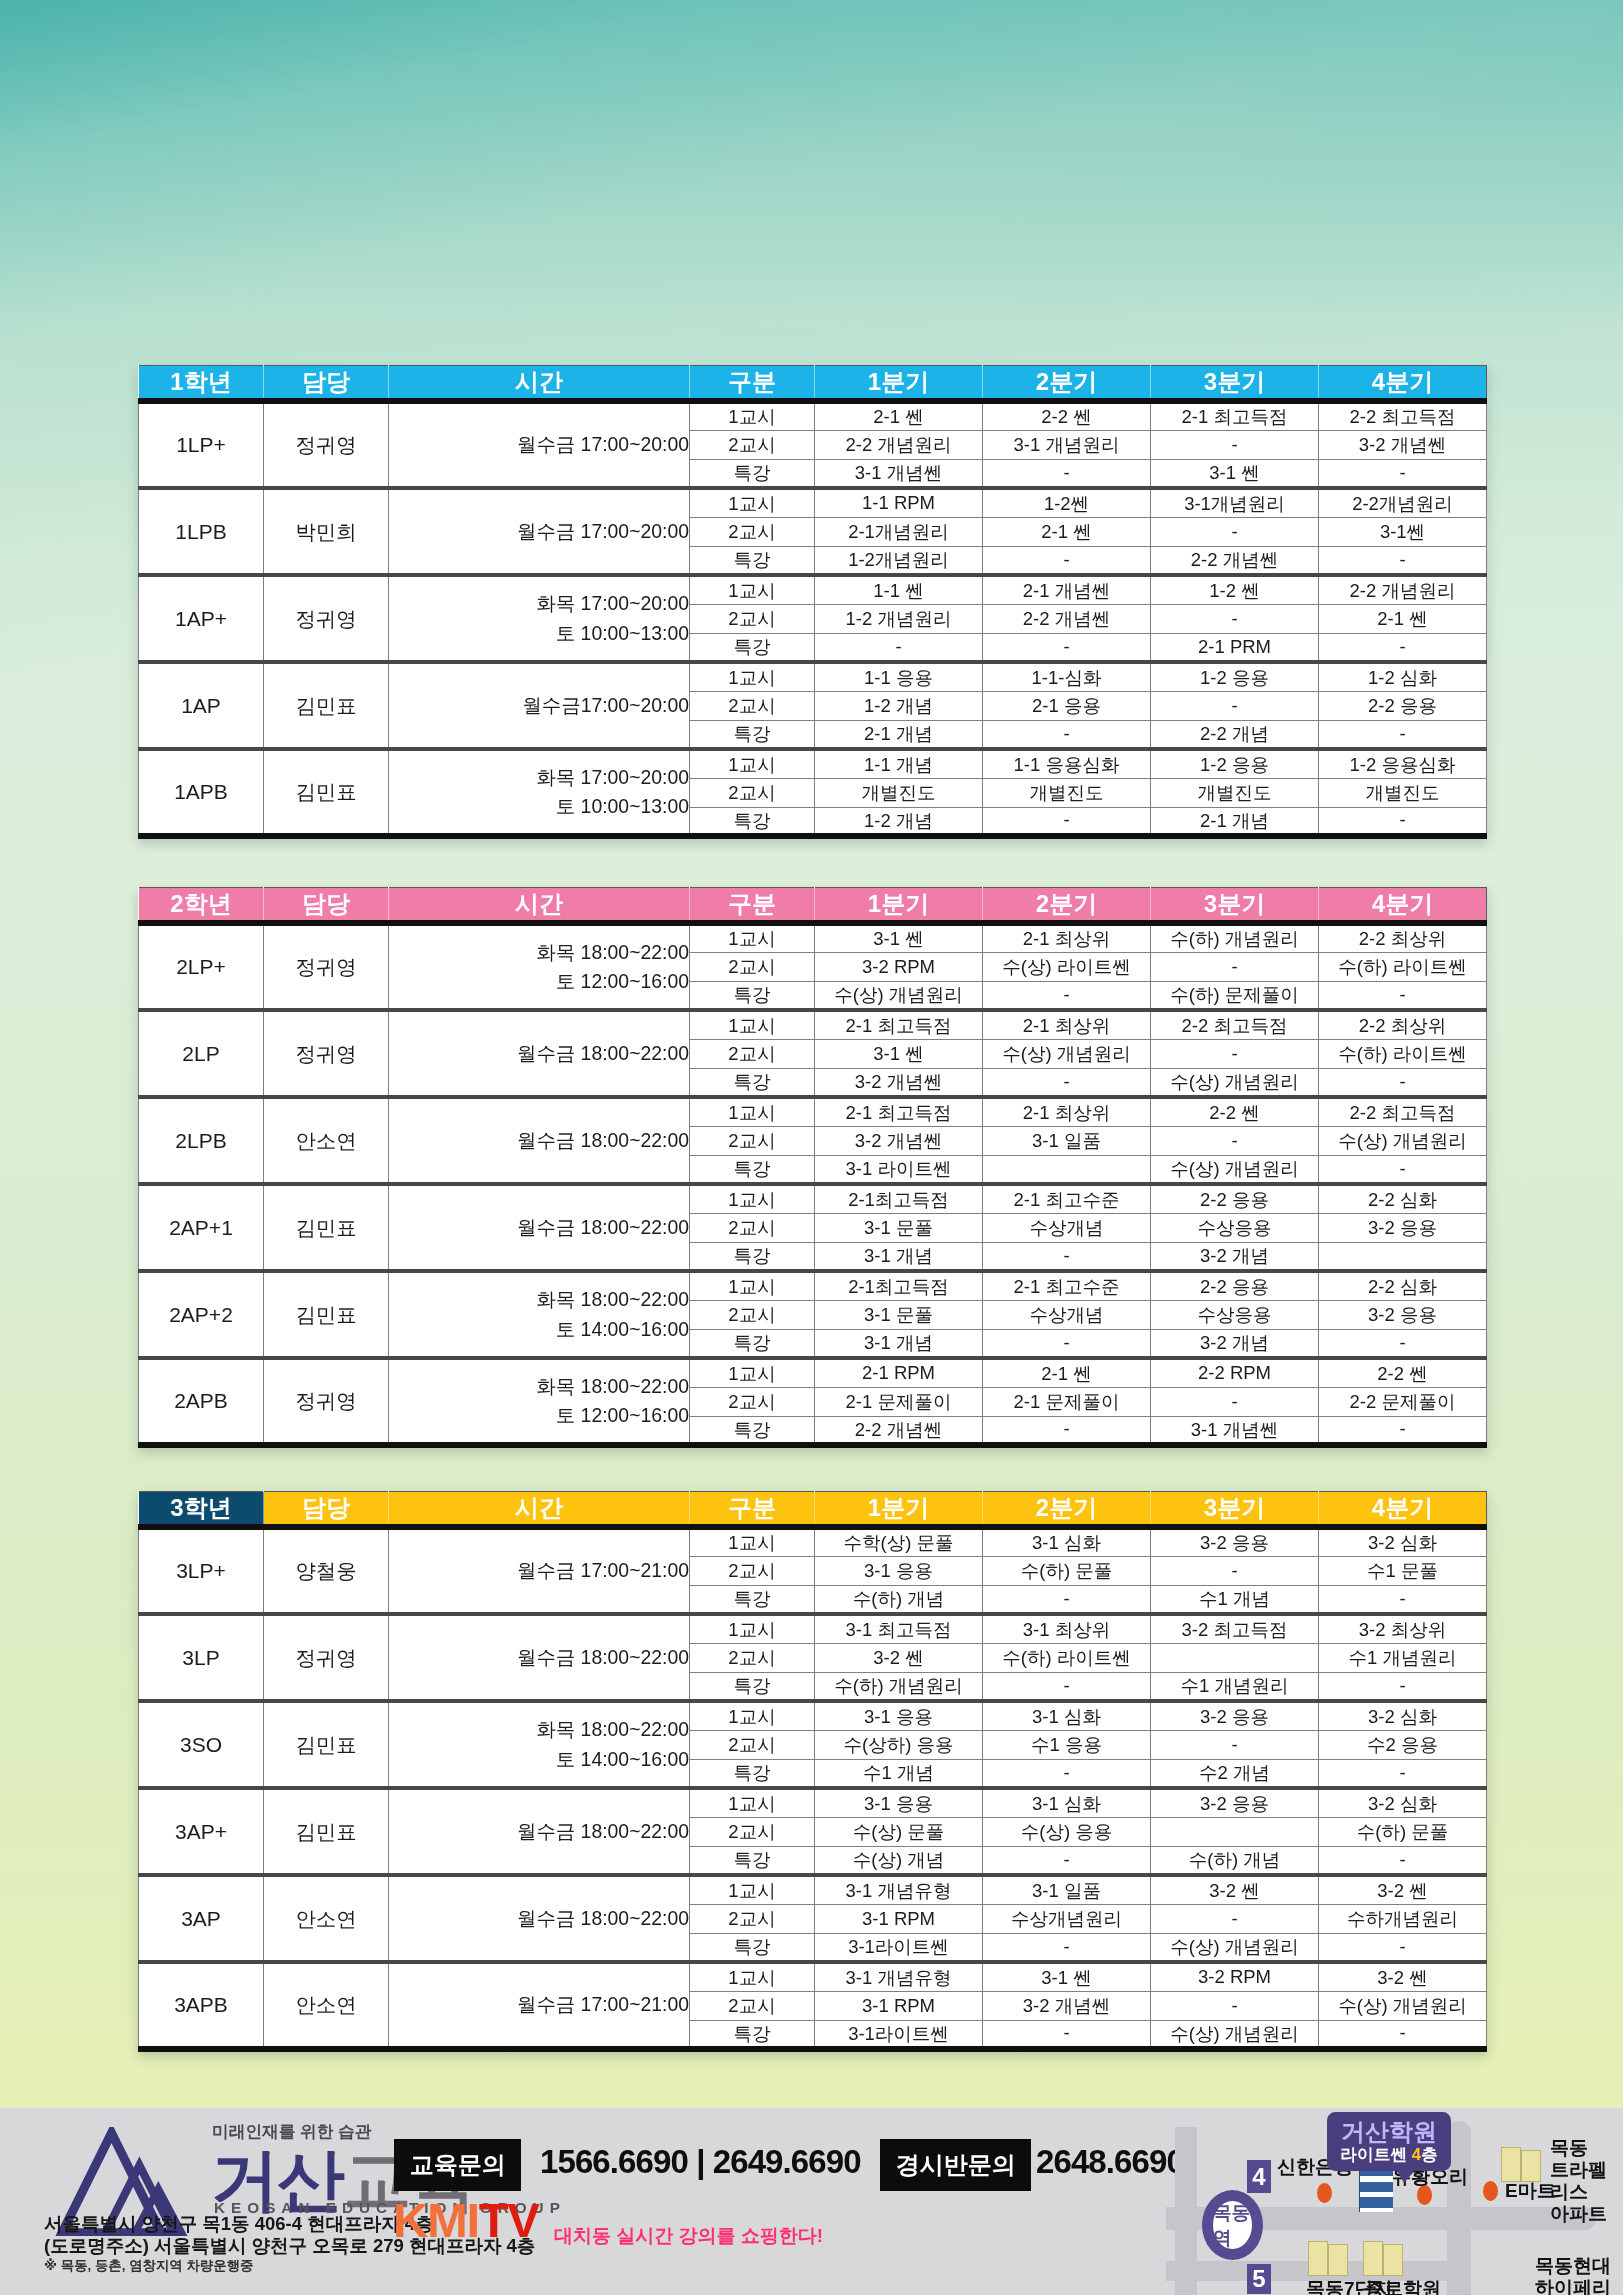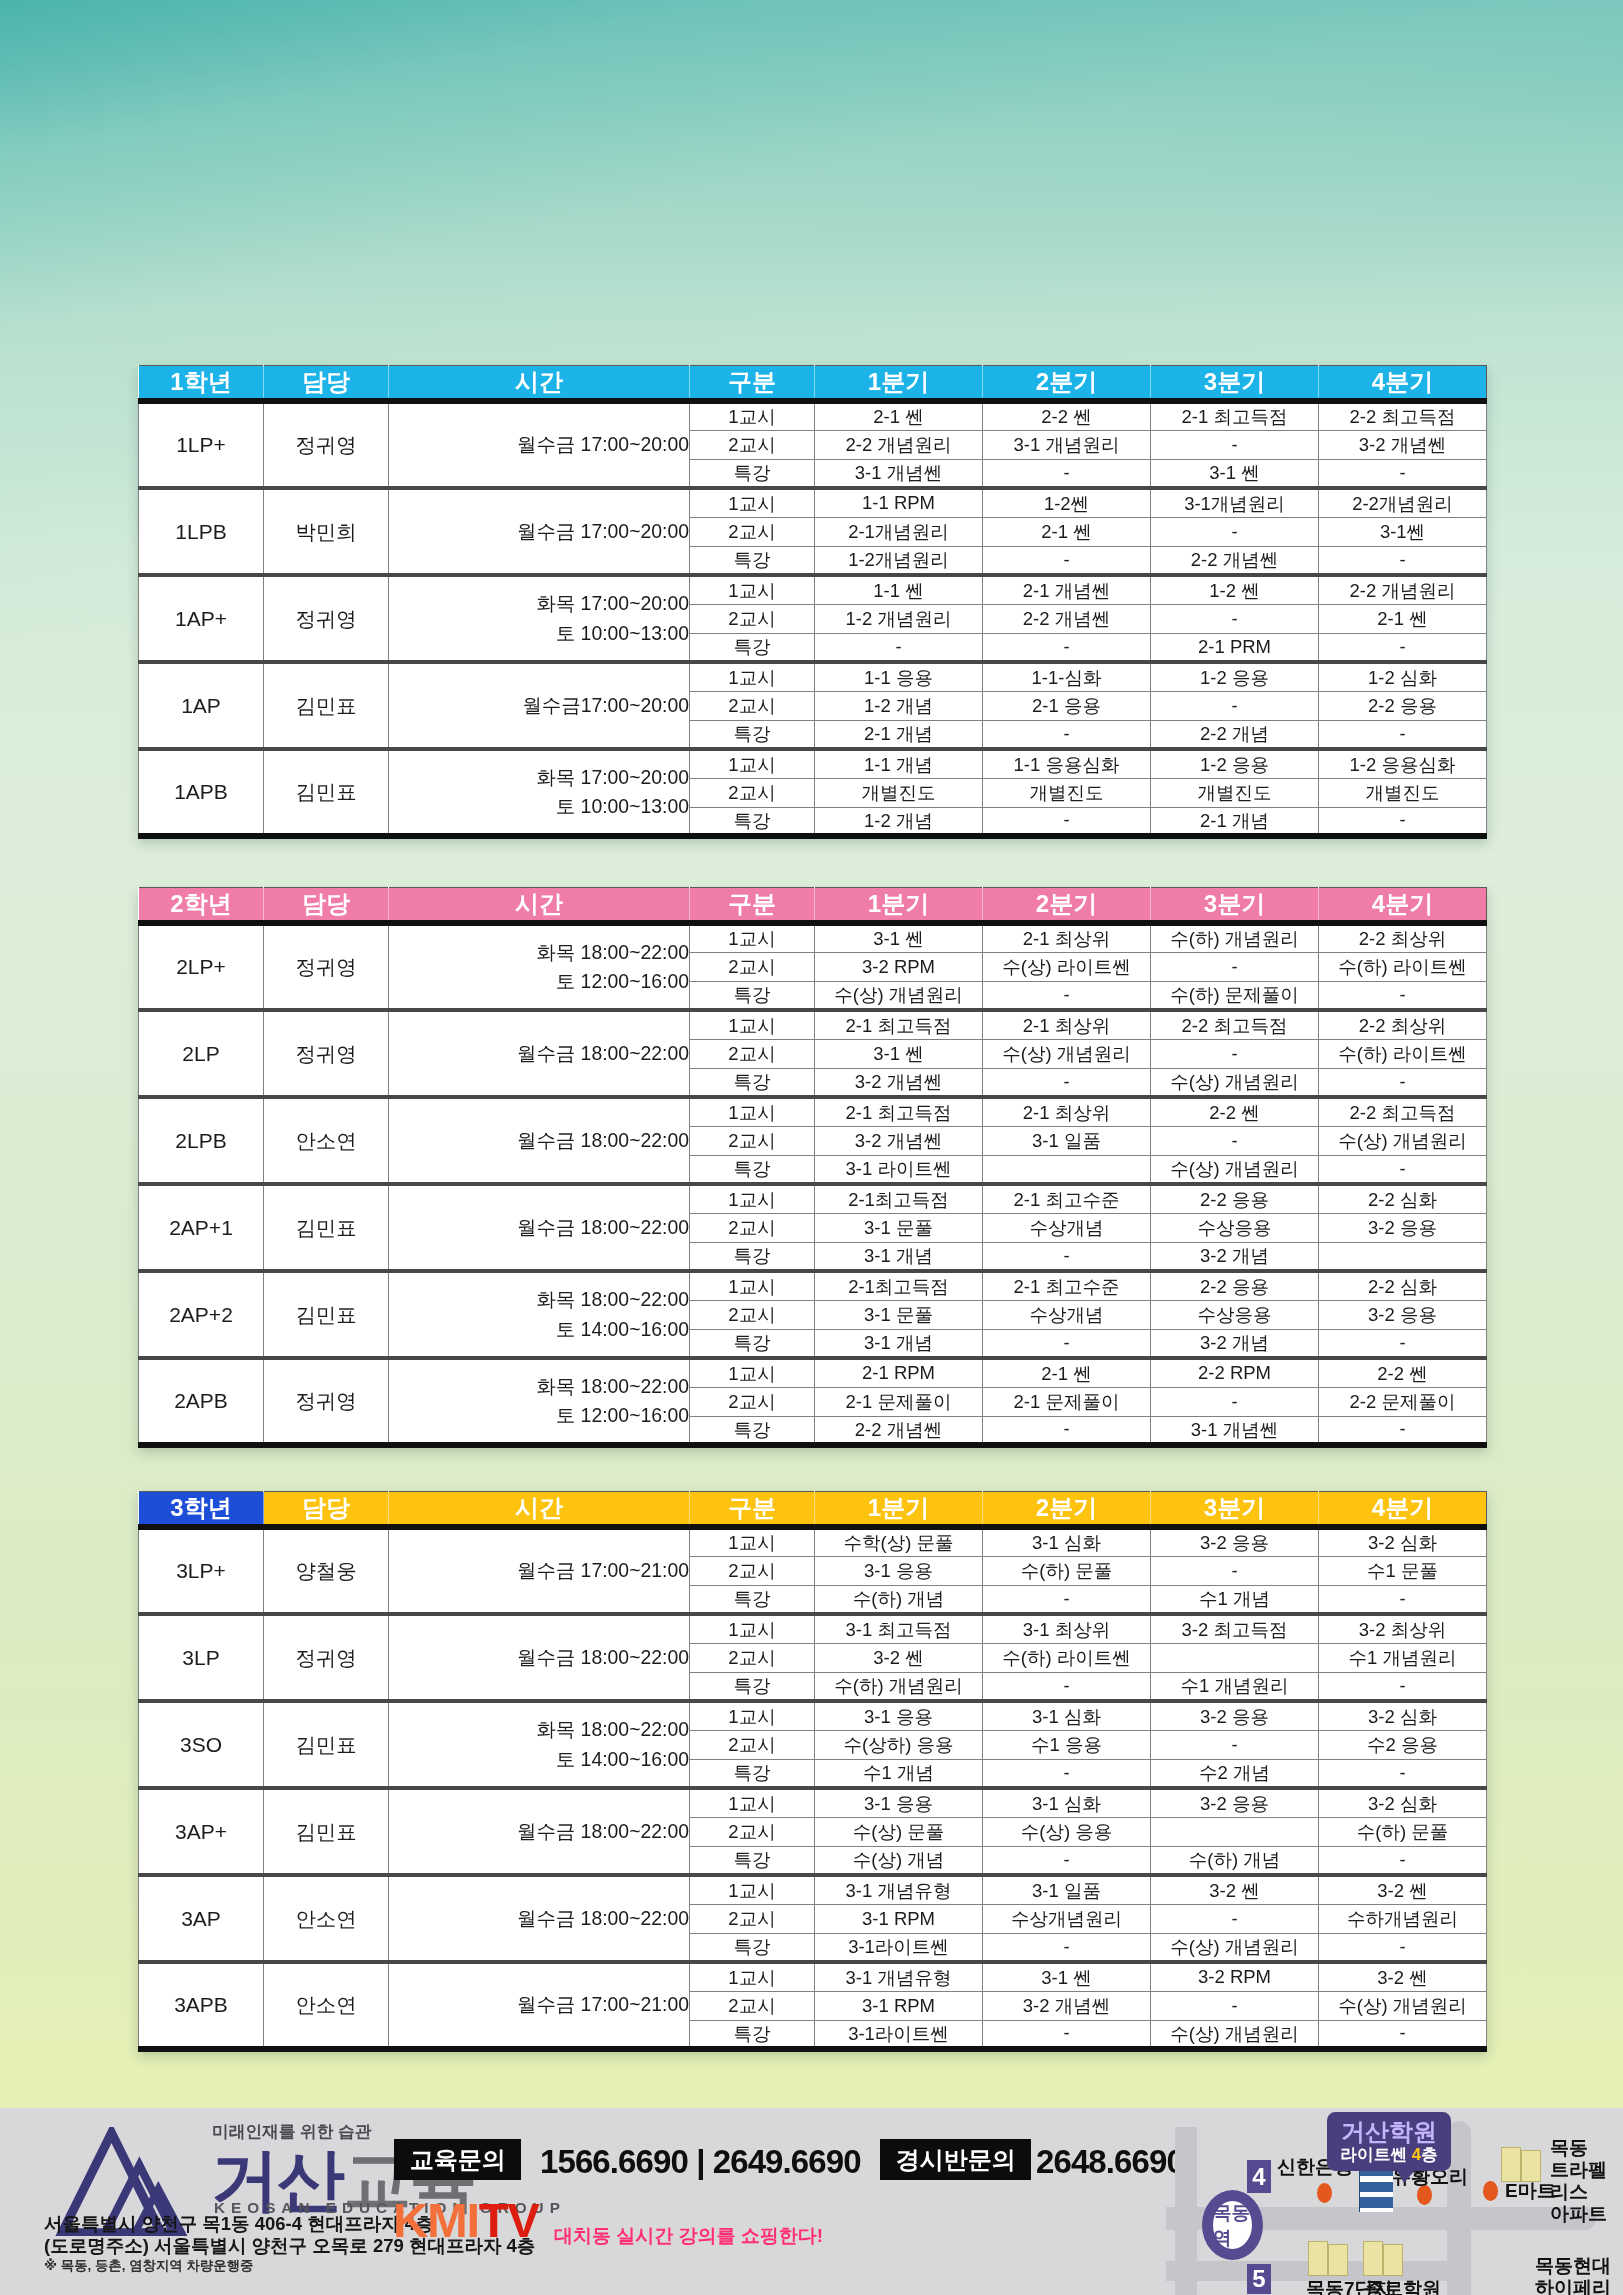--- a/index.html
+++ b/index.html
@@ -34,21 +34,21 @@
   
   .footer { position:absolute; left:0; top:2108px; width:1623px; height:187px; background:#d8d8db; }
   .slogan { position:absolute; left:212px; top:12px; font-size:16.7px; font-weight:700; color:#4a4a4e; }
   .logo-svg { position:absolute; left:44px; top:19.4px; }
   .logo-kr { position:absolute; left:211px; top:27px; font-size:68px; font-weight:900; letter-spacing:-1.9px; white-space:nowrap; }
   .logo-kr .g1 { color:#3b3878; } .logo-kr .g2 { color:#6e6e73; }
   .logo-en { position:absolute; left:214px; top:91px; font-size:15.3px; font-weight:700; letter-spacing:6px; color:#55555a; white-space:nowrap; }
   .addr1 { position:absolute; left:44px; top:103px; font-size:18.5px; font-weight:700; color:#161616; }
   .addr2 { position:absolute; left:44px; top:125px; font-size:18.5px; font-weight:700; color:#161616; }
   .note  { position:absolute; left:44px; top:149px; font-size:13.4px; font-weight:700; color:#2e2e2e; }
-  .badge { position:absolute; top:31px; height:41px; background:#0c0c0c; color:#fff;
+  .badge { position:absolute; top:31px; height:52px; background:#0c0c0c; color:#fff;
     font-size:24px; font-weight:800; display:flex; align-items:center; justify-content:center; padding:0 15.7px; }
   #badge-edu { left:394px; } #badge-contest { left:880px; }
   .phones { position:absolute; top:35px; font-size:33px; font-weight:800; color:#0e0e0e; letter-spacing:-0.9px; white-space:nowrap; }
   #phones-edu { left:540px; } #phones-contest { left:1036px; }
   .kmi { position:absolute; left:393px; top:84px; font-size:49px; font-weight:900; letter-spacing:-1.4px; white-space:nowrap; }
   .kmi .k1 { color:#f3703a; } .kmi .k2 { color:#dd1d10; }
   .kmi-tag { position:absolute; left:554px; top:115px; font-size:19px; font-weight:800; color:#ff2e74; white-space:nowrap; }
   .books { position:absolute; left:727px; top:89px; white-space:nowrap; }
   .books .b1 { color:#41b9e9; font-size:43px; font-weight:900; }
   .books .b2 { color:#135f93; font-size:48px; font-weight:900; letter-spacing:-0.9px; }
@@ -424,21 +424,21 @@
         <col style="width: 125px;">
         <col style="width: 301px;">
         <col style="width: 125px;">
         <col style="width: 168px;">
         <col style="width: 168px;">
         <col style="width: 168px;">
         <col style="width: 168px;">
       </colgroup>
       <thead>
         <tr>
-          <th style="background: #1d4ed8; margin-top: 27px;">3학년</th>
+          <th style="background: #0c4a6e; margin-top: 27px;">3학년</th>
           <th style="background: rgb(253, 195, 15);">담당</th>
           <th style="background: rgb(253, 195, 15);">시간</th>
           <th style="background: rgb(253, 195, 15);">구분</th>
           <th style="background: rgb(253, 195, 15);">1분기</th>
           <th style="background: rgb(253, 195, 15);">2분기</th>
           <th style="background: rgb(253, 195, 15);">3분기</th>
           <th style="background: rgb(253, 195, 15);">4분기</th>
         </tr>
       </thead>
       <tbody>

